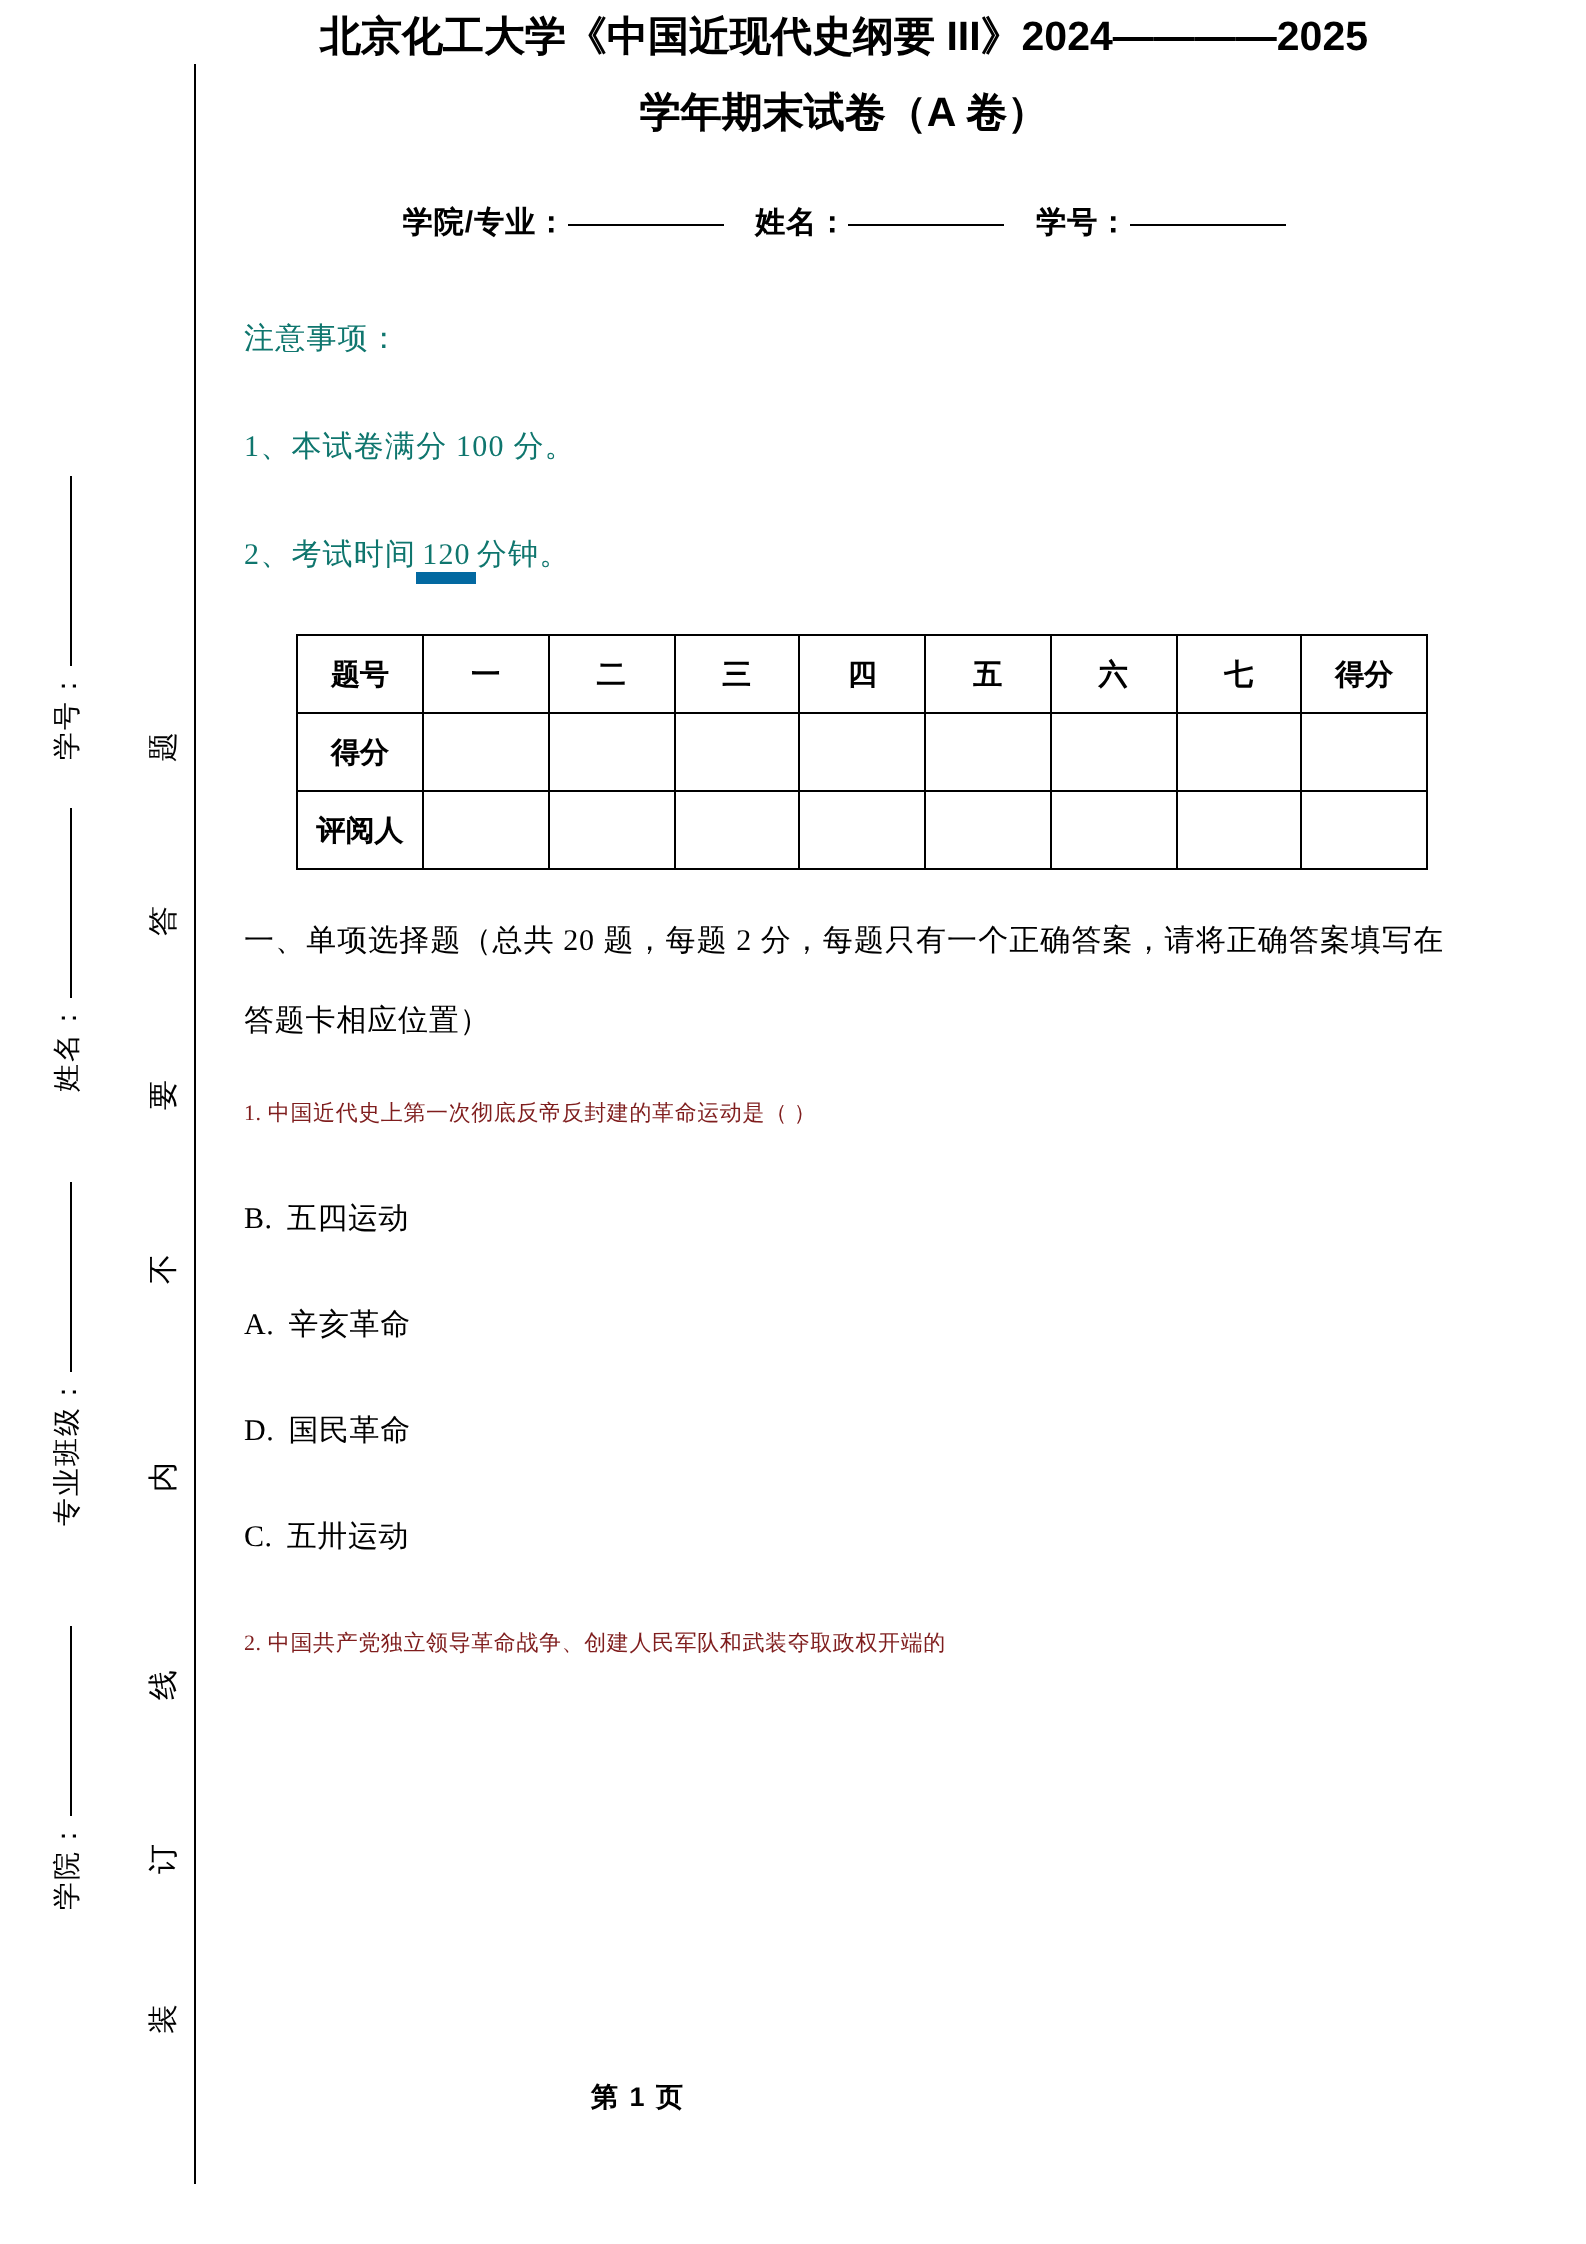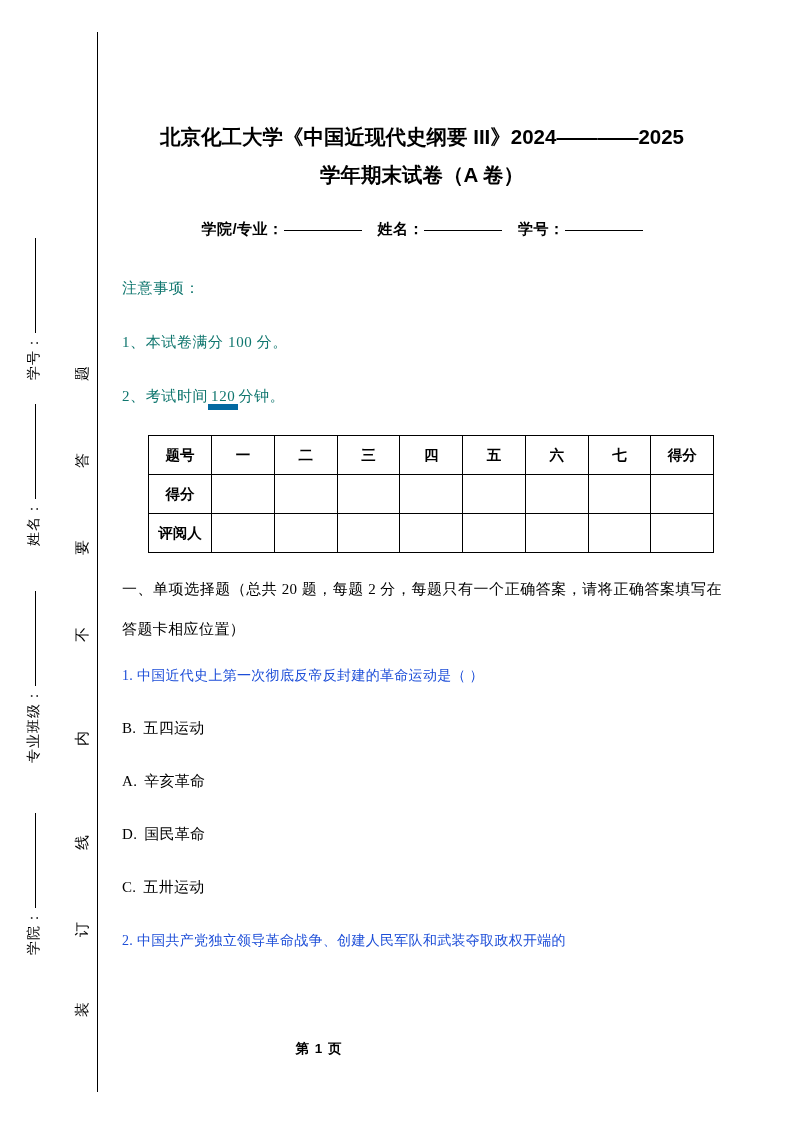--- a/index.html
+++ b/index.html
@@ -85,21 +85,20 @@
   
   .content {
     position: absolute;
     left: 122px;
     top: 0;
     width: 600px;
   }
 
   .doc-title {
     margin: 0;
-    padding-top: 118px;
     text-align: center;
     font-family: "Liberation Sans", "DejaVu Sans", sans-serif;
     font-weight: bold;
     font-size: 20.5px;
     line-height: 38px;
     letter-spacing: 0px;
     color: #000;
   }
   .doc-title .ttl-line { display: block; }
 
@@ -166,24 +165,24 @@
     font-size: 15px;
     line-height: 40px;
     letter-spacing: 0.4px;
     color: #000;
     text-align: justify;
     text-justify: inter-ideograph;
   }
 
   .question {
     font-family: "Liberation Serif", "DejaVu Serif", serif;
-    font-size: 14px;
+    font-size: 11px;
     line-height: 53px;
     letter-spacing: 0.3px;
-    color: #1d4ed8;
+    color: #7f1d1d;
     white-space: nowrap;
   }
   .option {
     font-family: "Liberation Serif", "DejaVu Serif", serif;
     font-size: 15px;
     line-height: 53px;
     letter-spacing: 0.3px;
     color: #000;
   }
   .opt-letter { margin-right: 7px; }

